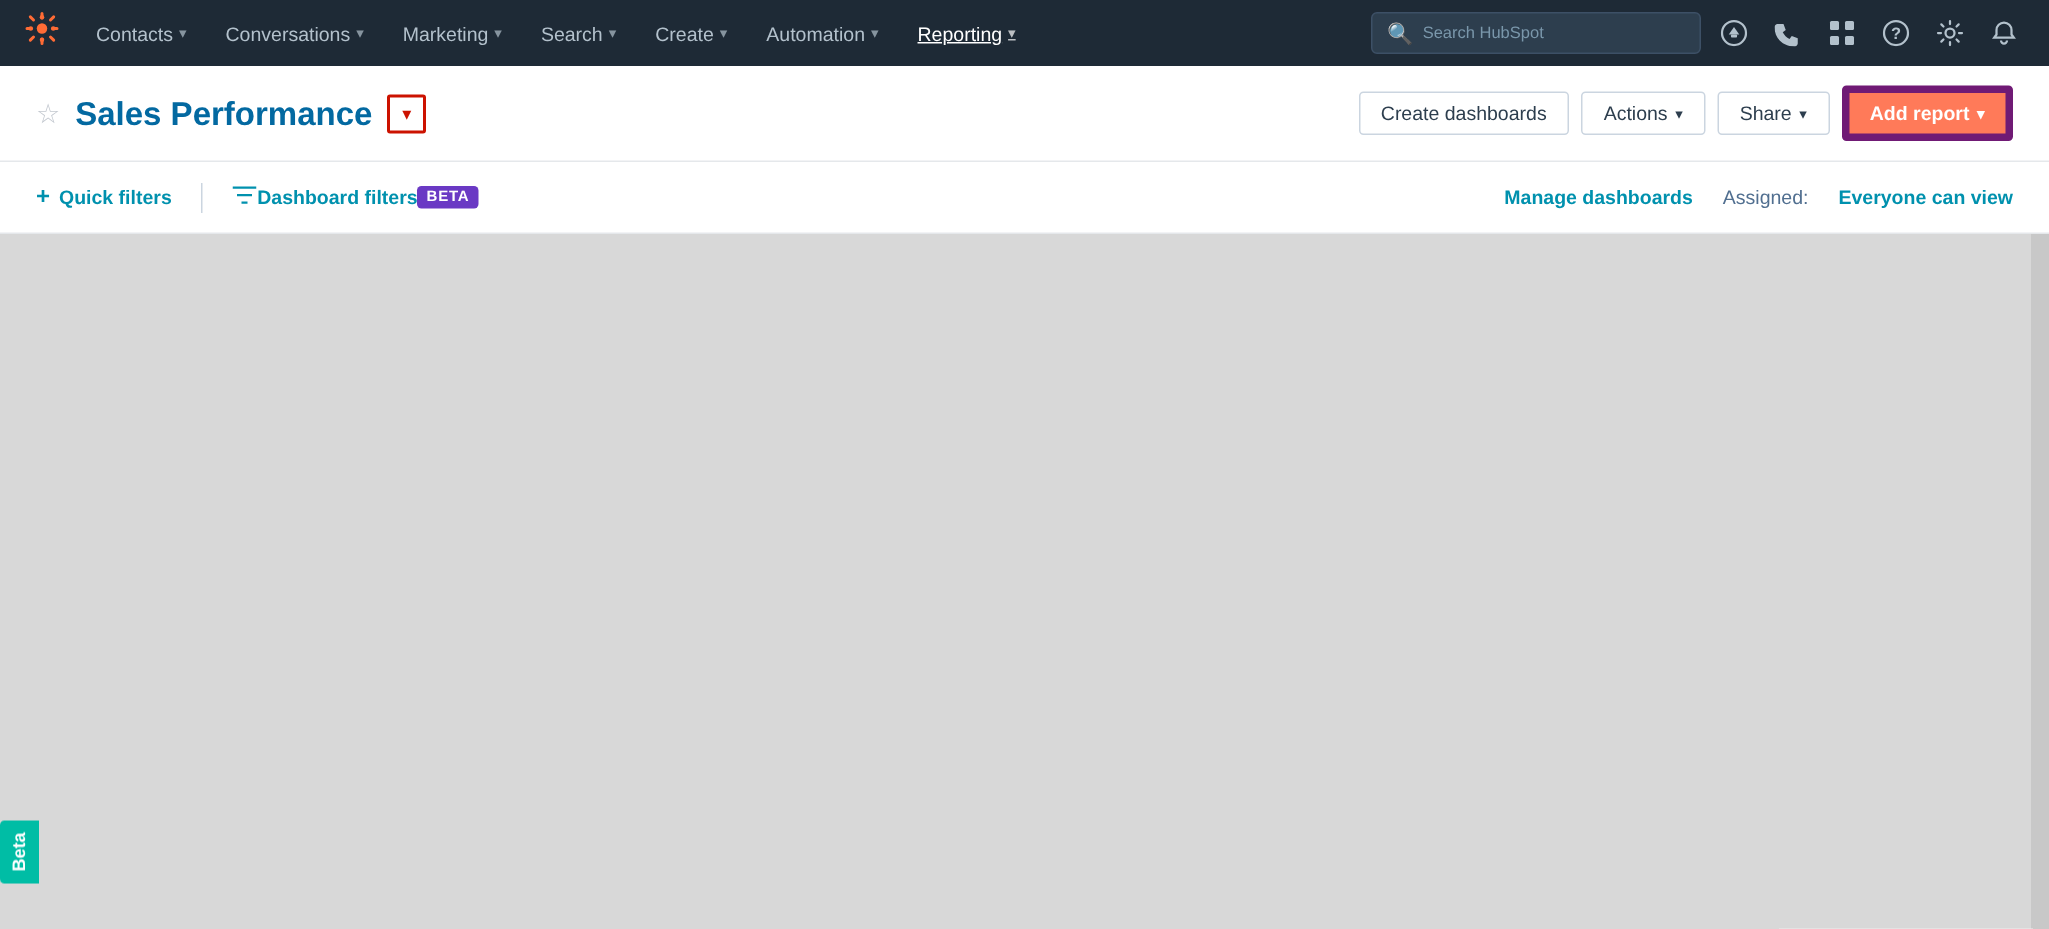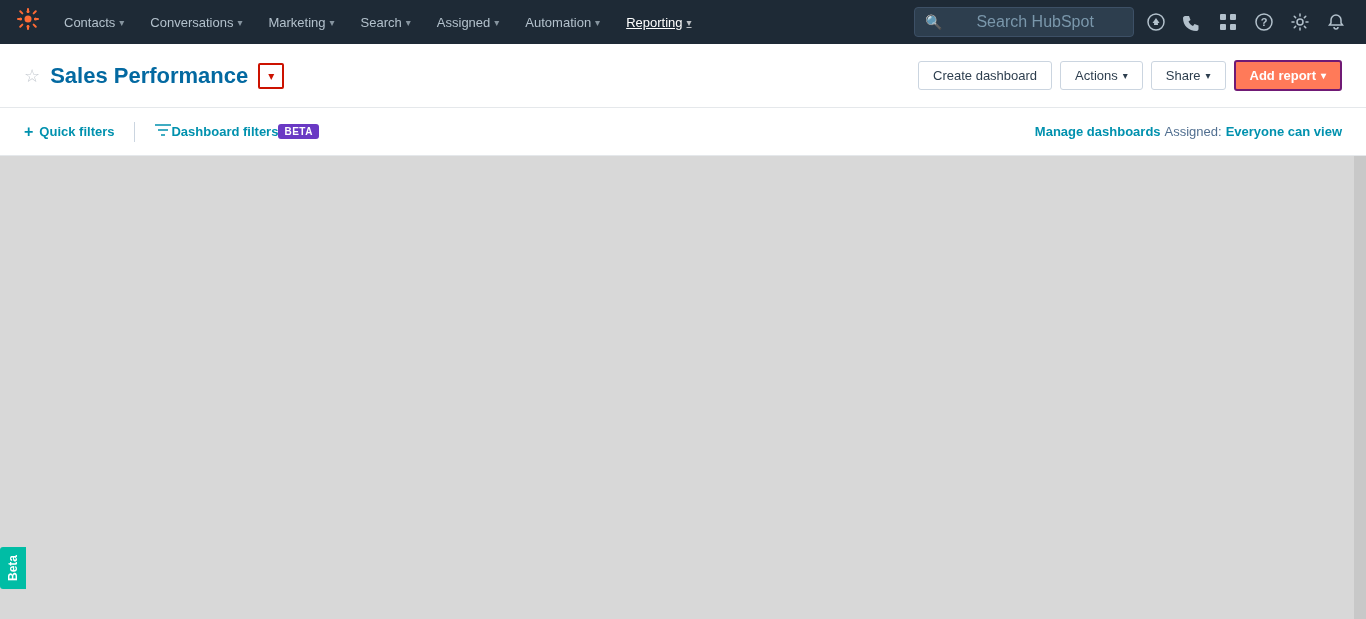--- a/index.html
+++ b/index.html
@@ -39,23 +39,22 @@
       align-items: center;
       padding: 5px 10px;
       gap: 6px;
       width: 220px;
     }
     .search-bar input {
       background: none;
       border: none;
       outline: none;
       color: #fde047;
-      font-size: 16px;
+      font-size: 11px;
       width: 100%;
-      margin-left: 28px;
     }
     .search-bar input::placeholder { color: #7a97ab; }
     .search-icon { color: #7a97ab; font-size: 14px; }
     .nav-icon-btn {
       color: #b3c1cc;
       font-size: 16px;
       cursor: pointer;
       width: 28px;
       height: 28px;
       display: flex;
@@ -98,21 +97,21 @@
       border-radius: 3px;
       cursor: pointer;
       font-size: 13px;
       display: flex;
       align-items: center;
       gap: 5px;
       font-weight: 500;
     }
     .btn-primary {
       background: #ff7a59;
-      border: 2px solid #701a75;
+      border: 5px solid #701a75;
       color: #fff;
       padding: 6px 14px;
       border-radius: 3px;
       cursor: pointer;
       font-size: 13px;
       display: flex;
       align-items: center;
       gap: 5px;
       font-weight: 600;
     }
@@ -157,21 +156,21 @@
     }
     .beta-badge {
       background: #6a39c4;
       color: #fff;
       font-size: 10px;
       font-weight: 700;
       padding: 2px 6px;
       border-radius: 3px;
       letter-spacing: 0.5px;
     }
-    .filter-bar-right { display: flex; align-items: center; gap: 4px; }
+    .filter-bar-right { display: flex; align-items: center; gap: 20px; }
     .manage-dashboards-link {
       color: #0091ae;
       font-size: 13px;
       font-weight: 600;
       cursor: pointer;
       text-decoration: none;
     }
     .assigned-text {
       color: #516f90;
       font-size: 13px;
@@ -249,21 +248,21 @@
       </div>
       <div class="nav-item">
         <span>Marketing</span>
         <span class="nav-chevron">▾</span>
       </div>
       <div class="nav-item">
         <span>Search</span>
         <span class="nav-chevron">▾</span>
       </div>
       <div class="nav-item">
-        <span>Assigned</span>
+        <span>Create</span>
         <span class="nav-chevron">▾</span>
       </div>
       <div class="nav-item">
         <span>Automation</span>
         <span class="nav-chevron">▾</span>
       </div>
       <div class="nav-item active">
         <span>Reporting</span>
         <span class="nav-chevron">▾</span>
       </div>
@@ -318,21 +317,21 @@
 <header class="page-header">
   <div class="page-header-left">
     <span class="star-icon">☆</span>
     <h1 class="page-title">Sales Performance</h1>
     <div class="dropdown-btn-small">
       <span class="dropdown-arrow-red">▾</span>
     </div>
   </div>
   <div class="page-header-right">
     <button class="btn-outline">
-      <span>Create dashboard</span>
+      <span>Create dashboards</span>
     </button>
     <button class="btn-outline">
       <span>Actions</span>
       <span class="btn-chevron">▾</span>
     </button>
     <button class="btn-outline">
       <span>Share</span>
       <span class="btn-chevron">▾</span>
     </button>
     <button class="btn-primary">

